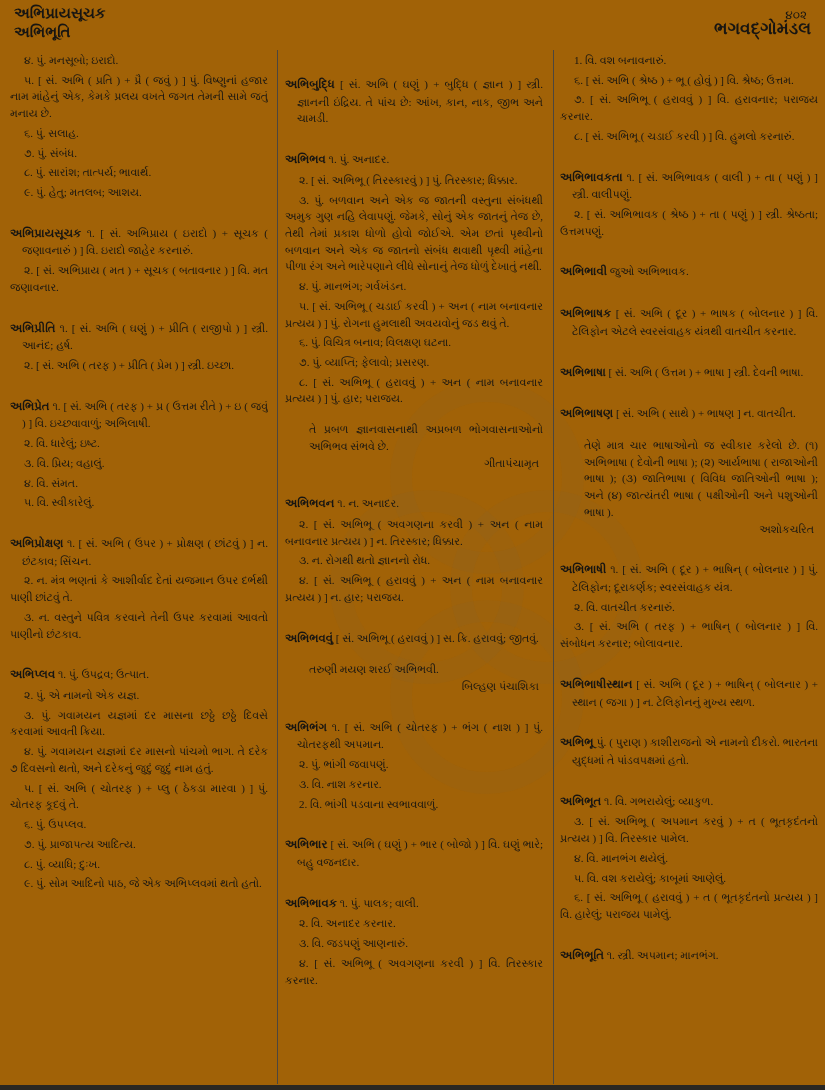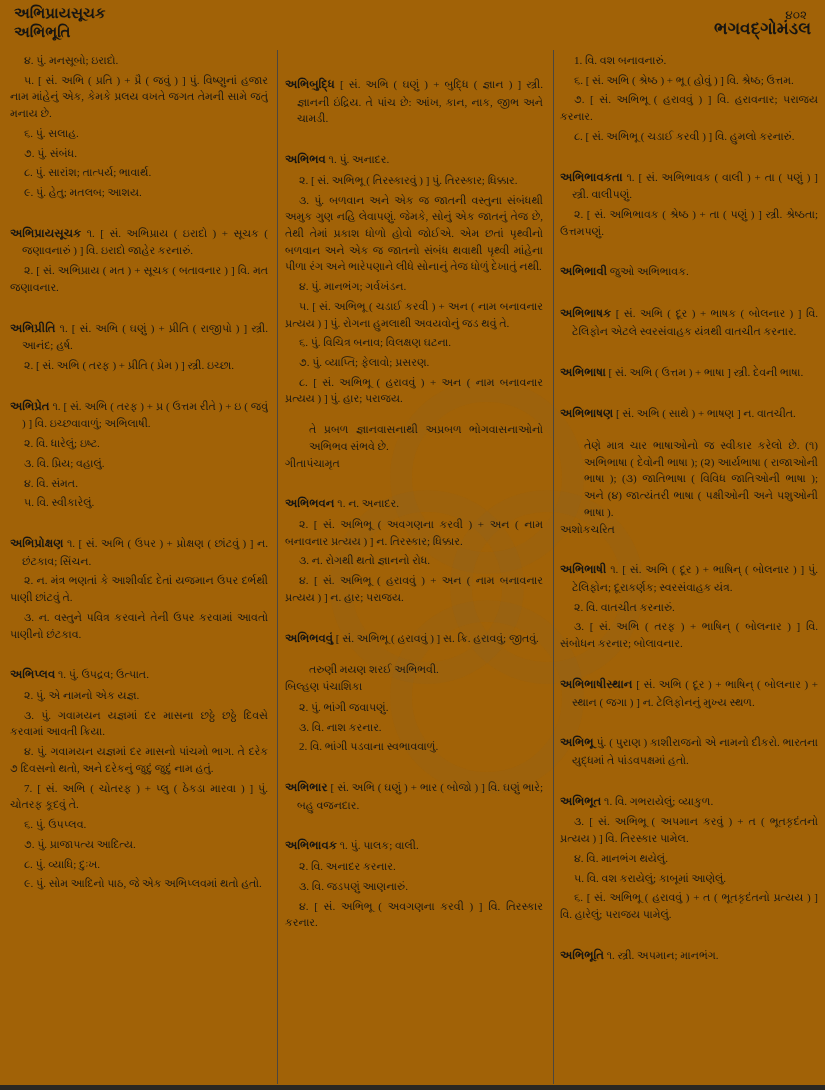--- a/index.html
+++ b/index.html
@@ -36,21 +36,21 @@
     flex: 0 0 258px;
     font-size: 11px;
     line-height: 1.52;
     text-align: justify;
     overflow: hidden;
   }
   .column p { margin: 0 0 3px 0; }
   .block.entry { padding-left: 12px; text-indent: -12px; margin-top: 24px; }
   .block.sense { text-indent: 14px; }
   .block.quote { padding-left: 24px; text-indent: 0; margin-top: 14px; margin-bottom: 0; }
-  .block.citation { text-align: left; padding-right: 4px; margin-bottom: 4px; }
+  .block.citation { text-align: right; padding-right: 4px; margin-bottom: 4px; }
   .headword { font-weight: bold; font-size: 1.06em; }
 
   
   .rule {
     position: absolute;
     top: 50px; bottom: 6px;
     width: 1px;
     background: #4c463e;
   }
   .rule-1 { left: 277px; }
@@ -117,21 +117,21 @@
         <p class="block sense">૩. વિ. પ્રિય; વહાલું.</p>
         <p class="block sense">૪. વિ. સંમત.</p>
         <p class="block sense">૫. વિ. સ્વીકારેલું.</p>
         <p class="block entry"><span class="headword">અભિપ્રોક્ષણ</span> ૧. [ સં. અભિ ( ઉપર ) + પ્રોક્ષણ ( છાંટવું ) ] ન. છંટકાવ; સિંચન.</p>
         <p class="block sense">૨. ન. મંત્ર ભણતાં કે આશીર્વાદ દેતાં યજમાન ઉપર દર્ભથી પાણી છાંટવું તે.</p>
         <p class="block sense">૩. ન. વસ્તુને પવિત્ર કરવાને તેની ઉપર કરવામાં આવતો પાણીનો છંટકાવ.</p>
         <p class="block entry"><span class="headword">અભિપ્લવ</span> ૧. પું. ઉપદ્રવ; ઉત્પાત.</p>
         <p class="block sense">૨. પું. એ નામનો એક યજ્ઞ.</p>
         <p class="block sense">૩. પું. ગવામયન યજ્ઞમાં દર માસના છઠ્ઠે છઠ્ઠે દિવસે કરવામાં આવતી ક્રિયા.</p>
         <p class="block sense">૪. પું. ગવામયન યજ્ઞમાં દર માસનો પાંચમો ભાગ. તે દરેક ૭ દિવસનો થતો, અને દરેકનું જુદું જુદું નામ હતું.</p>
-        <p class="block sense">7. [ સં. અભિ ( ચોતરફ ) + પ્લુ ( ઠેકડા મારવા ) ] પું. ચોતરફ કૂદવું તે.</p>
+        <p class="block sense">૫. [ સં. અભિ ( ચોતરફ ) + પ્લુ ( ઠેકડા મારવા ) ] પું. ચોતરફ કૂદવું તે.</p>
         <p class="block sense">૬. પું. ઉપપ્લવ.</p>
         <p class="block sense">૭. પું. પ્રાજાપત્ય આદિત્ય.</p>
         <p class="block sense">૮. પું. વ્યાધિ; દુઃખ.</p>
         <p class="block sense">૯. પું. સોમ આદિનો પાઠ, જે એક અભિપ્લવમાં થતો હતો.</p>
       </div>
     <div class="column">
         <p class="block entry"><span class="headword">અભિબુદ્ધિ</span> [ સં. અભિ ( ઘણું ) + બુદ્ધિ ( જ્ઞાન ) ] સ્ત્રી. જ્ઞાનની ઇંદ્રિય. તે પાંચ છે: આંખ, કાન, નાક, જીભ અને ચામડી.</p>
         <p class="block entry"><span class="headword">અભિભવ</span> ૧. પું. અનાદર.</p>
         <p class="block sense">૨. [ સં. અભિભૂ ( તિરસ્કારવું ) ] પું. તિરસ્કાર; ધિક્કાર.</p>
         <p class="block sense">૩. પું. બળવાન અને એક જ જાતની વસ્તુના સંબંધથી અમુક ગુણ નહિ લેવાપણું. જેમકે, સોનું એક જાતનું તેજ છે, તેથી તેમાં પ્રકાશ ધોળો હોવો જોઈએ. એમ છતાં પૃથ્વીનો બળવાન અને એક જ જાતનો સંબંધ થવાથી પૃથ્વી માંહેના પીળા રંગ અને ભારેપણાને લીધે સોનાનું તેજ ધોળું દેખાતું નથી.</p>
@@ -142,20 +142,21 @@
         <p class="block sense">૮. [ સં. અભિભૂ ( હરાવવું ) + અન ( નામ બનાવનાર પ્રત્યય ) ] પું. હાર; પરાજય.</p>
         <p class="block quote">તે પ્રબળ જ્ઞાનવાસનાથી અપ્રબળ ભોગવાસનાઓનો અભિભવ સંભવે છે.</p>
         <p class="block citation">ગીતાપંચામૃત</p>
         <p class="block entry"><span class="headword">અભિભવન</span> ૧. ન. અનાદર.</p>
         <p class="block sense">૨. [ સં. અભિભૂ ( અવગણના કરવી ) + અન ( નામ બનાવનાર પ્રત્યય ) ] ન. તિરસ્કાર; ધિક્કાર.</p>
         <p class="block sense">૩. ન. રોગથી થતો જ્ઞાનનો રોધ.</p>
         <p class="block sense">૪. [ સં. અભિભૂ ( હરાવવું ) + અન ( નામ બનાવનાર પ્રત્યય ) ] ન. હાર; પરાજય.</p>
         <p class="block entry"><span class="headword">અભિભવવું</span> [ સં. અભિભૂ ( હરાવવું ) ] સ. ક્રિ. હરાવવું; જીતવું.</p>
         <p class="block quote">તરુણી મયણ શરઈ અભિભવી.</p>
         <p class="block citation">બિલ્હણ પંચાશિકા</p>
+        <p class="block entry"><span class="headword">અભિભંગ</span> ૧. [ સં. અભિ ( ચોતરફ ) + ભંગ ( નાશ ) ] પું. ચોતરફથી અપમાન.</p>
         <p class="block sense">૨. પું. ભાંગી જવાપણું.</p>
         <p class="block sense">૩. વિ. નાશ કરનાર.</p>
         <p class="block sense">2. વિ. ભાંગી પડવાના સ્વભાવવાળું.</p>
         <p class="block entry"><span class="headword">અભિભાર</span> [ સં. અભિ ( ઘણું ) + ભાર ( બોજો ) ] વિ. ઘણું ભારે; બહુ વજનદાર.</p>
         <p class="block entry"><span class="headword">અભિભાવક</span> ૧. પું. પાલક; વાલી.</p>
         <p class="block sense">૨. વિ. અનાદર કરનાર.</p>
         <p class="block sense">૩. વિ. જડપણું આણનારું.</p>
         <p class="block sense">૪. [ સં. અભિભૂ ( અવગણના કરવી ) ] વિ. તિરસ્કાર કરનાર.</p>
       </div>
     <div class="column">

